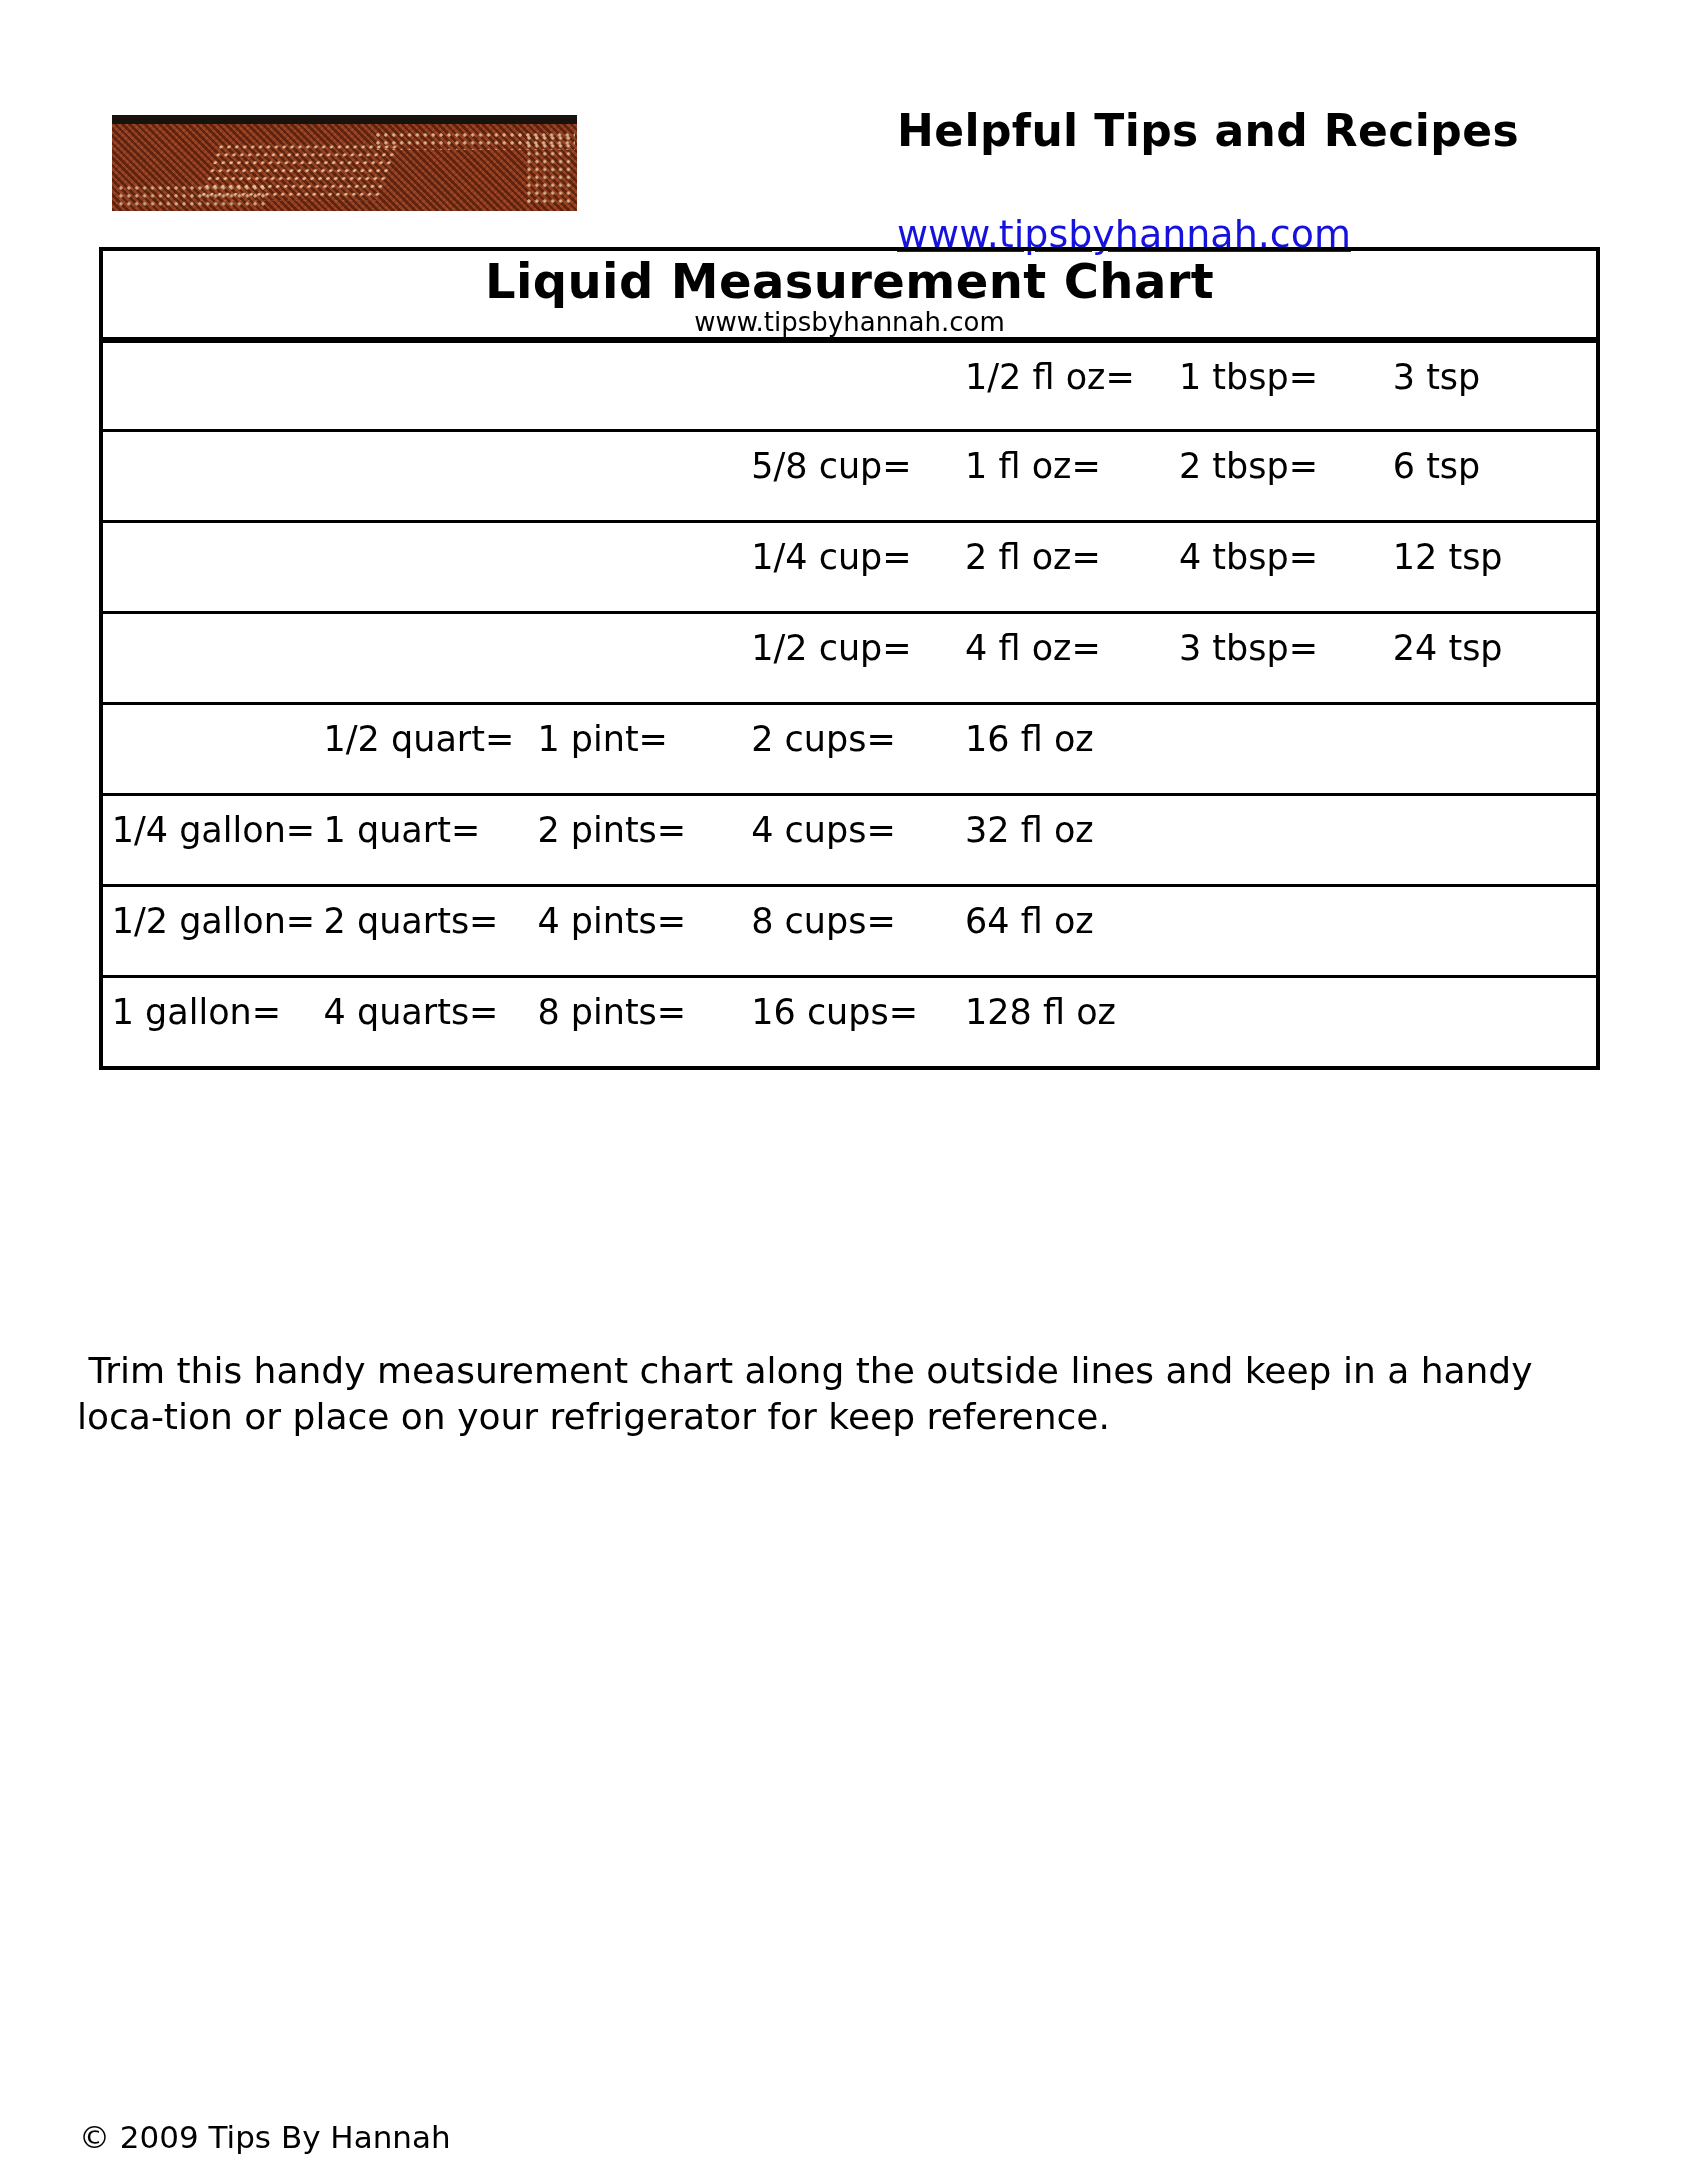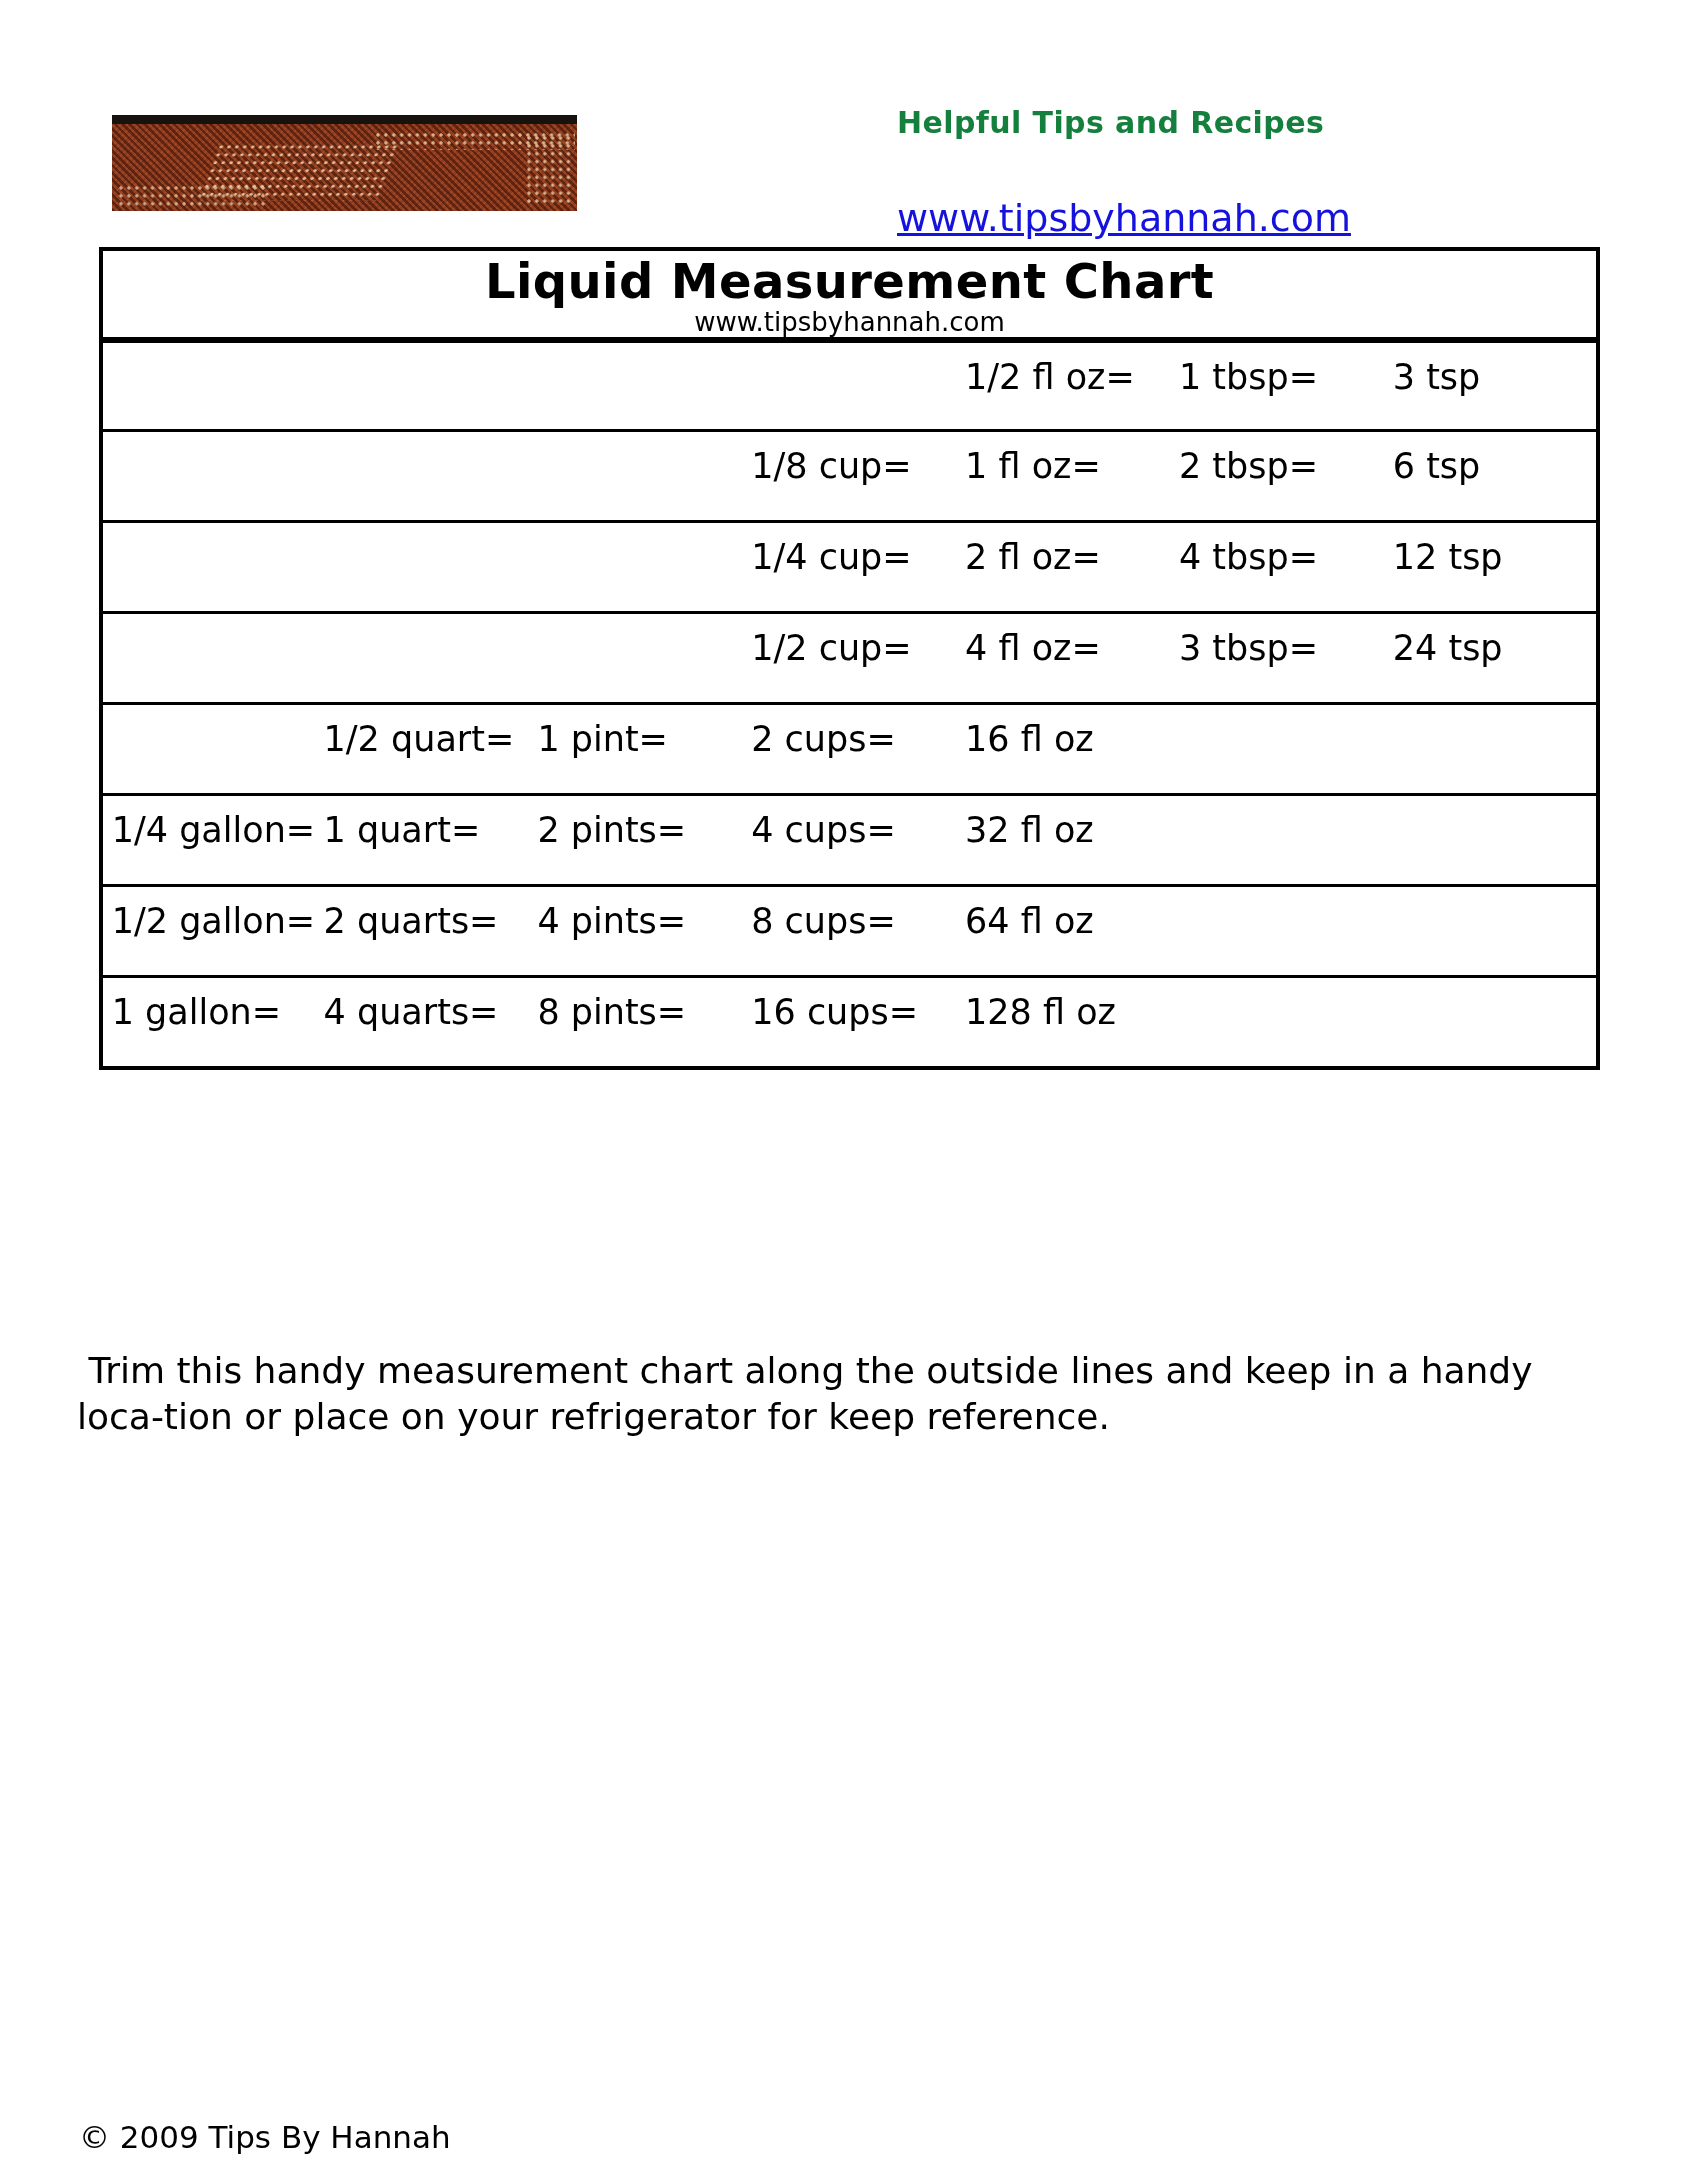--- a/index.html
+++ b/index.html
@@ -20,21 +20,21 @@
       repeating-linear-gradient(-45deg, rgba(178,83,40,0.45) 0 1.7px, rgba(0,0,0,0) 1.7px 4.4px);
   }
   .dots { position:absolute; background-image:radial-gradient(circle, #efd4a8 1.4px, rgba(0,0,0,0) 1.9px); background-size:7.9px 7.9px; }
   .dots.d1 { left:96px; top:19px; width:183px; height:58px; transform:skewX(-20deg); opacity:.85; }
   .dots.d2 { left:262px; top:7px;  width:201px; height:19px; opacity:.8; }
   .dots.d3 { right:3.5px;  top:10.5px; width:49px;  height:73px; opacity:.8; }
   .dots.d4 { left:5.2px;   bottom:3.5px; width:148px; height:23px; opacity:.75; }
 
   
   .header-block { position:absolute; left:897px; top:105px; }
-  .tagline { font-size:30px; font-weight:bold; color:#15803d; letter-spacing:0.4px; }
+  .tagline { font-size:44px; font-weight:bold; color:#000000; letter-spacing:0.4px; }
   .site-link { display:inline-block; margin-top:40px; font-size:38px; color:#1612dd; text-decoration:underline; cursor:pointer; }
 
   
   table.chart-table {
     position:absolute; left:99px; top:247px; width:1501px;
     border-collapse:collapse; table-layout:fixed; border:4.4px solid #000;
   }
   .chart-table td, .chart-table th {
     box-sizing:border-box; vertical-align:top; text-align:left;
     white-space:nowrap; overflow:visible;
@@ -100,21 +100,21 @@
         <td></td>
         <td></td>
         <td>1/2 fl oz=</td>
         <td>1 tbsp=</td>
         <td>3 tsp</td>
       </tr>
       <tr class="data-row">
         <td></td>
         <td></td>
         <td></td>
-        <td>1/8 cup=</td>
+        <td>5/8 cup=</td>
         <td>1 fl oz=</td>
         <td>2 tbsp=</td>
         <td>6 tsp</td>
       </tr>
       <tr class="data-row">
         <td></td>
         <td></td>
         <td></td>
         <td>1/4 cup=</td>
         <td>2 fl oz=</td>

